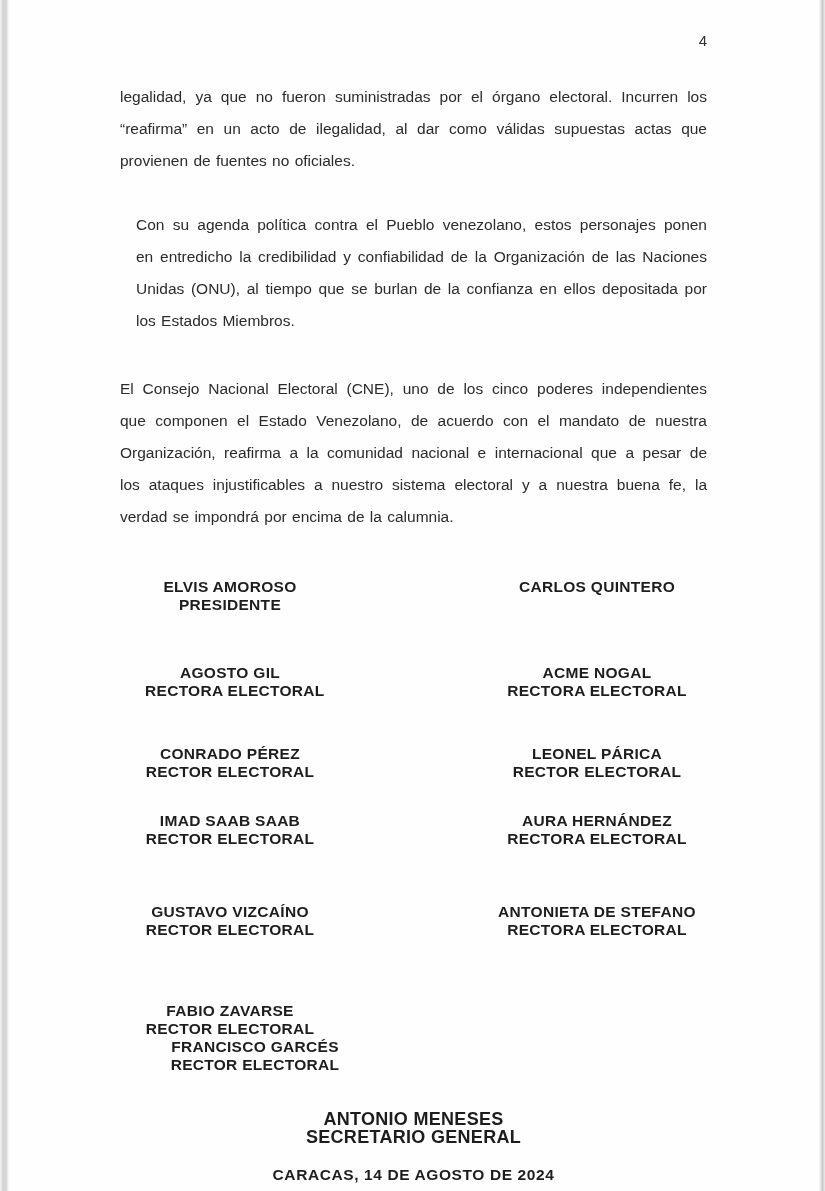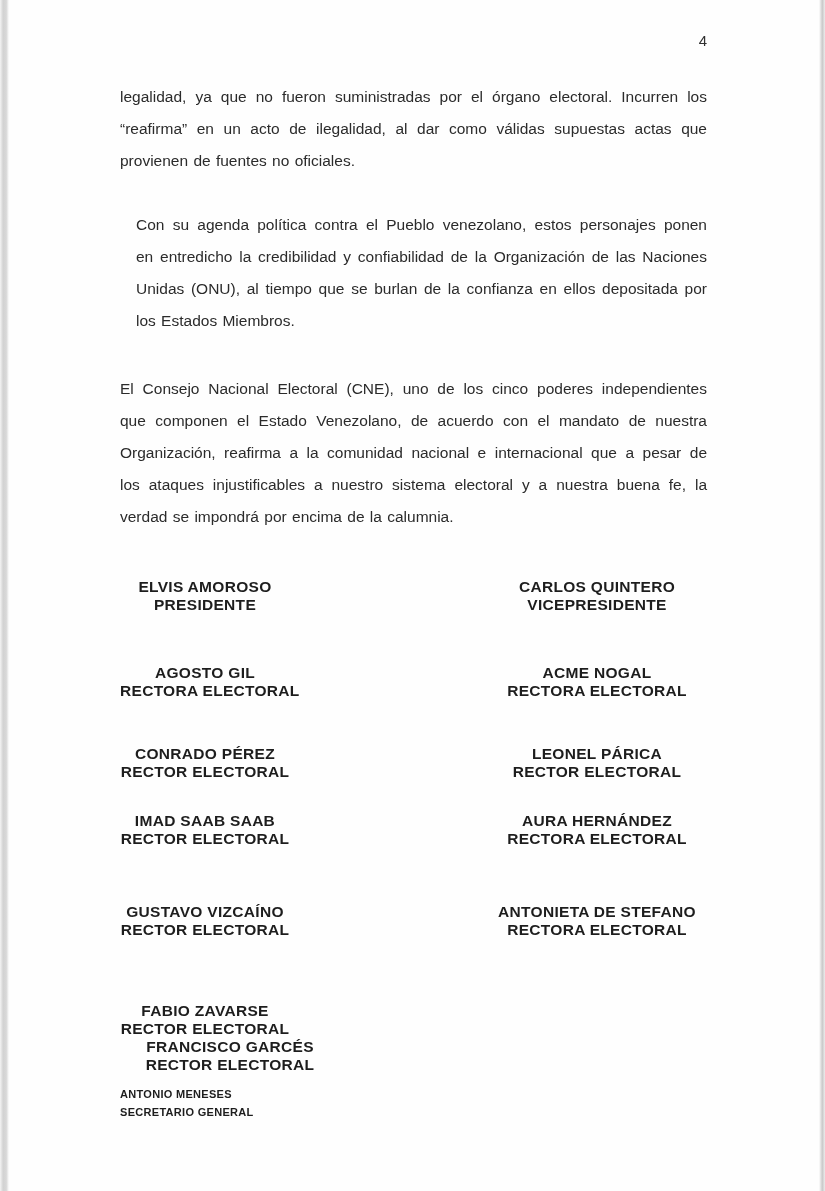--- a/index.html
+++ b/index.html
@@ -64,34 +64,35 @@
     align-items: flex-start;
   }
   .sig-block {
     text-align: center;
     font-weight: bold;
     font-size: 15.5px;
     line-height: 18px;
     letter-spacing: 0.3px;
     color: #1d1d1d;
     white-space: nowrap;
+    margin-left: 25px;
   }
   .sig-left  { width: 170px; }
   .sig-right { width: 220px; }
   .sig-row-1 { margin-top: 45px; }
   .sig-row-2 { margin-top: 50px; }
   .sig-row-3 { margin-top: 45px; }
   .sig-row-4 { margin-top: 31px; }
   .sig-row-5 { margin-top: 55px; }
   .sig-row-6 { margin-top: 63px; flex-direction: column; }
   .sig-center {
-    margin-top: 11px;
-    text-align: left;
+    margin-top: 36px;
+    text-align: center;
     font-weight: bold;
-    font-size: 11px;
+    font-size: 18px;
     line-height: 18px;
     letter-spacing: 0.3px;
     color: #1d1d1d;
   }
   .dateline {
     margin-top: 20px;
     text-align: center;
     font-weight: bold;
     font-size: 15.5px;
     line-height: 18px;
@@ -133,21 +134,20 @@
 
     <div class="sig-section">
 
       <div class="sig-row sig-row-1">
         <div class="sig-block sig-left">
           <div class="sig-name">ELVIS AMOROSO</div>
           <div class="sig-title">PRESIDENTE</div>
         </div>
         <div class="sig-block sig-right">
           <div class="sig-name">CARLOS QUINTERO</div>
-          <div class="sig-title">VICEPRESIDENTE</div>
         </div>
       </div>
 
       <div class="sig-row sig-row-2">
         <div class="sig-block sig-left">
           <div class="sig-name">AGOSTO GIL</div>
           <div class="sig-title">RECTORA ELECTORAL</div>
         </div>
         <div class="sig-block sig-right">
           <div class="sig-name">ACME NOGAL</div>
@@ -197,16 +197,17 @@
           <div class="sig-name">FRANCISCO GARCÉS</div>
           <div class="sig-title">RECTOR ELECTORAL</div>
         </div>
       </div>
 
       <div class="sig-center">
         <div class="sig-name">ANTONIO MENESES</div>
         <div class="sig-title">SECRETARIO GENERAL</div>
       </div>
 
+      <div class="dateline">CARACAS, 14 DE AGOSTO DE 2024</div>
 
     </div>
   </div>
 </div>
 
 </body></html>

